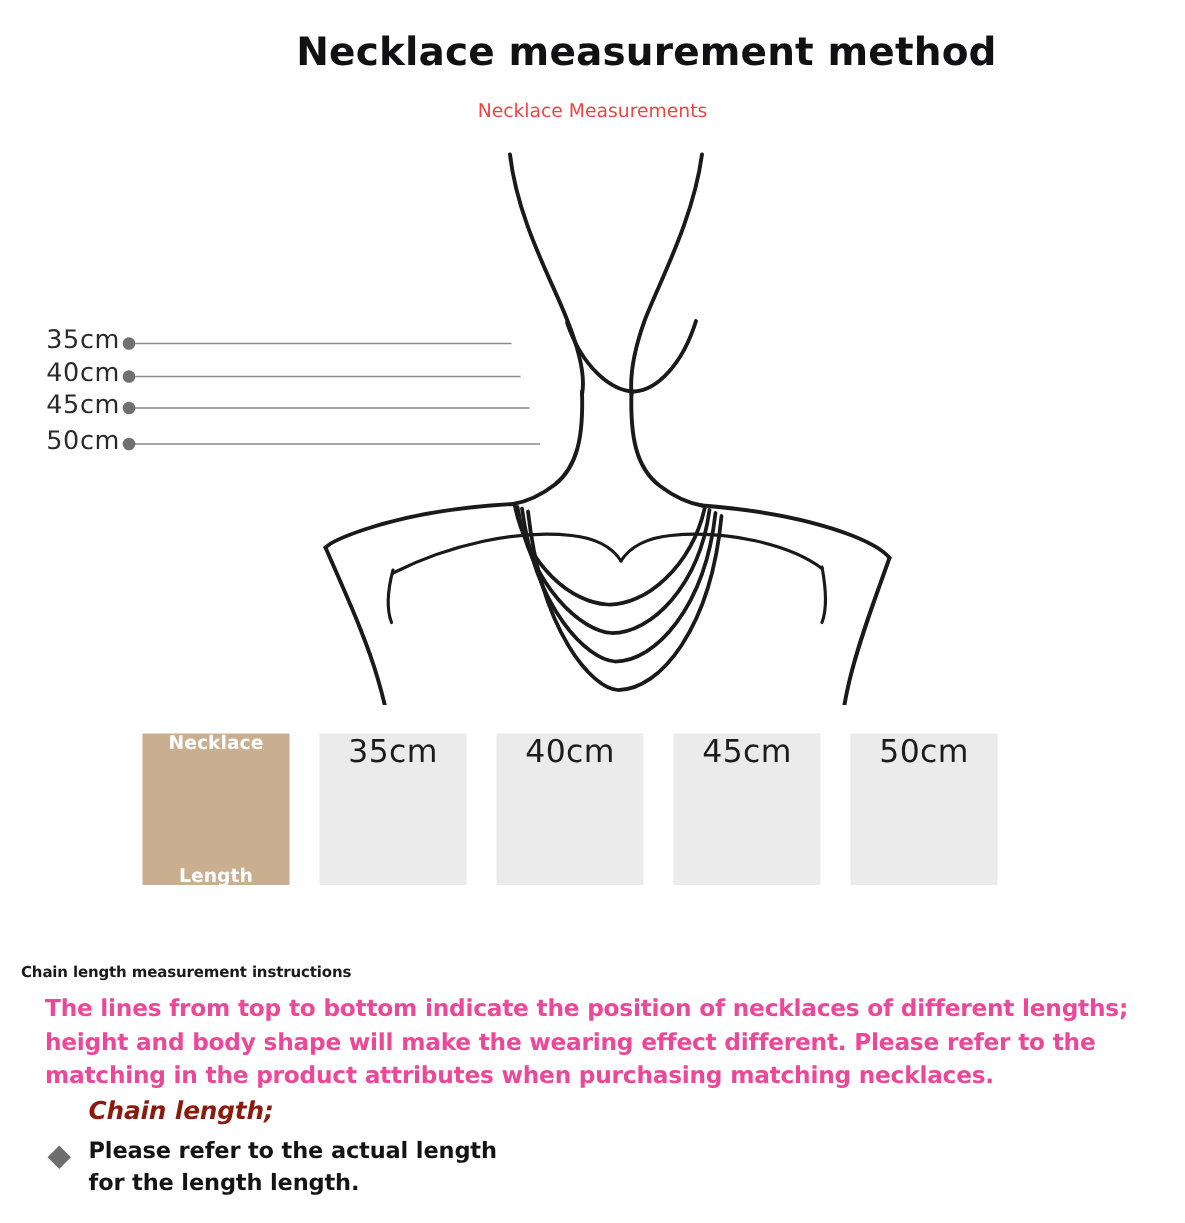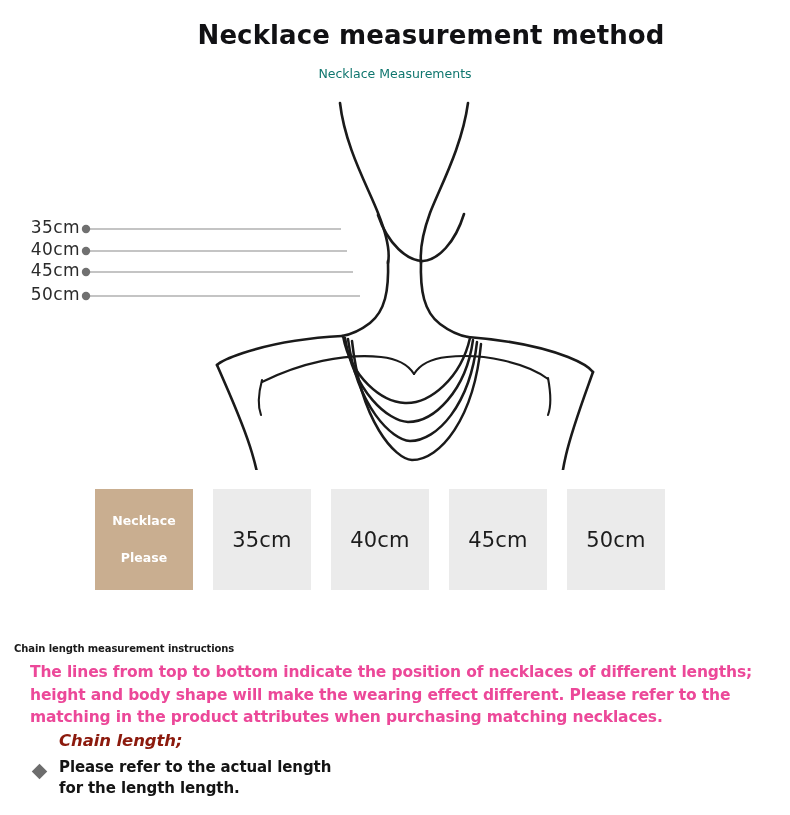--- a/index.html
+++ b/index.html
@@ -30,21 +30,21 @@
     padding-left: 36px;
   }
   #page-subtitle {
     position: absolute;
     left: 0;
     top: 66px;
     width: 790px;
     text-align: center;
     font-size: 12.5px;
     font-weight: normal;
-    color: #0f766e;
+    color: #ef4444;
   }
 
   
   #figure-area {
     position: absolute;
     left: 0;
     top: 95px;
     width: 790px;
     height: 375px;
   }
@@ -69,21 +69,21 @@
     height: 101px;
     display: flex;
     gap: 20px;
   }
   .cell {
     width: 98px;
     height: 101px;
     display: flex;
     flex-direction: column;
     align-items: center;
-    justify-content: center;
+    justify-content: space-between;
   }
   .cell.header-cell {
     background: #c9ae90;
   }
   .cell.value-cell {
     background: #ebebeb;
   }
   .header-cell .htxt {
     color: #ffffff;
     font-size: 12.5px;
@@ -207,21 +207,21 @@
 </div>
 
 <div class="len-label" style="left:18px; top:217px;">35cm</div>
 <div class="len-label" style="left:18px; top:239px;">40cm</div>
 <div class="len-label" style="left:18px; top:260px;">45cm</div>
 <div class="len-label" style="left:18px; top:284px;">50cm</div>
 
 <div id="length-table">
   <div class="cell header-cell">
     <span class="htxt">Necklace</span>
-    <span class="htxt">Please</span>
+    <span class="htxt">Length</span>
   </div>
   <div class="cell value-cell">
     <span class="vtxt">35cm</span>
   </div>
   <div class="cell value-cell">
     <span class="vtxt">40cm</span>
   </div>
   <div class="cell value-cell">
     <span class="vtxt">45cm</span>
   </div>

